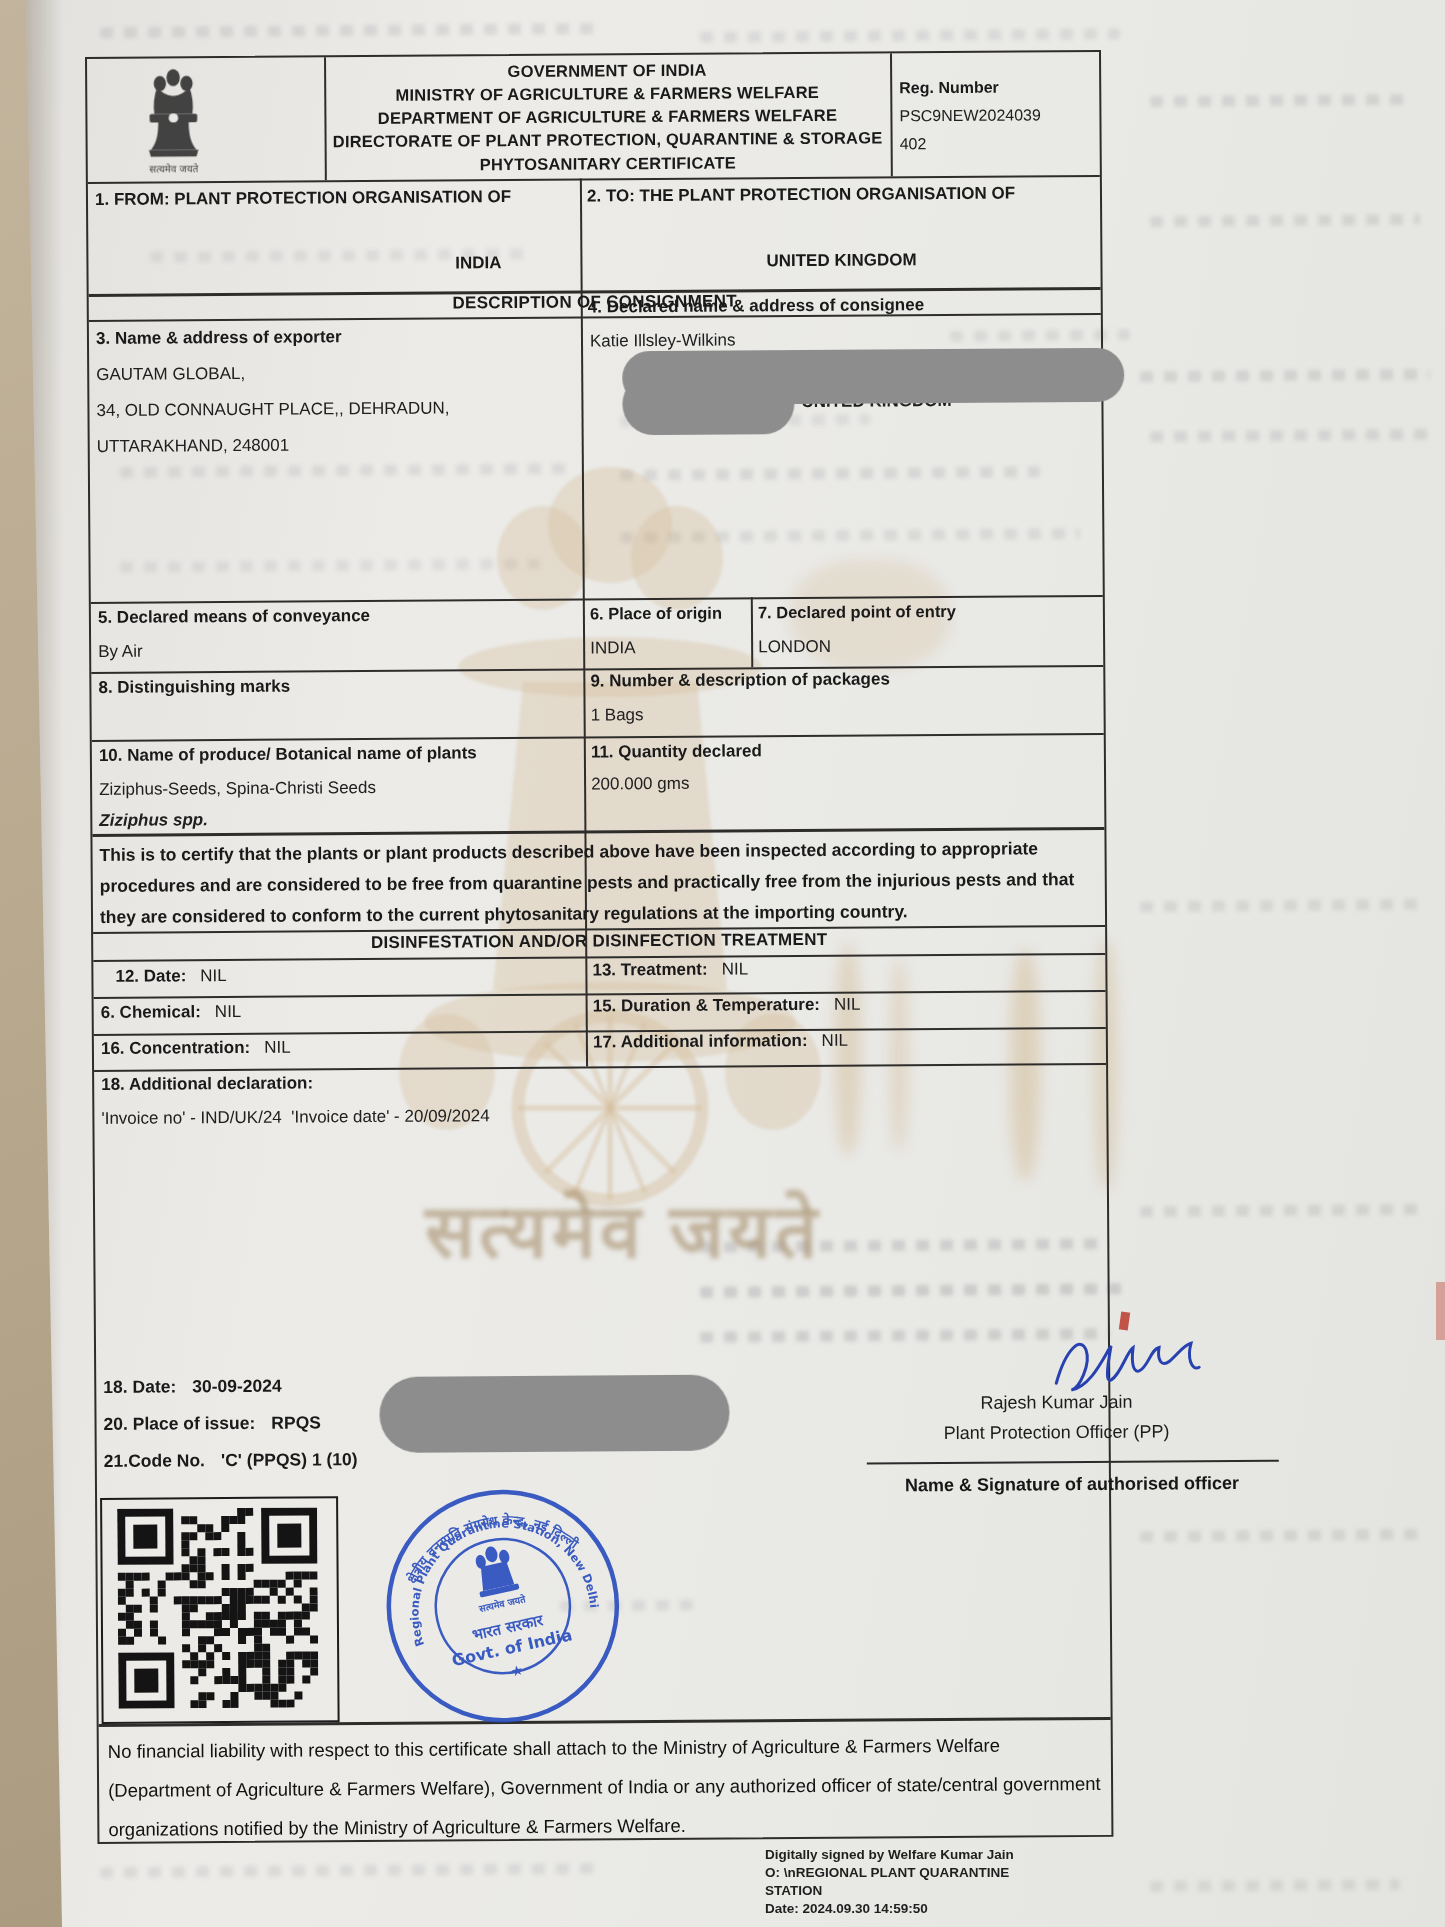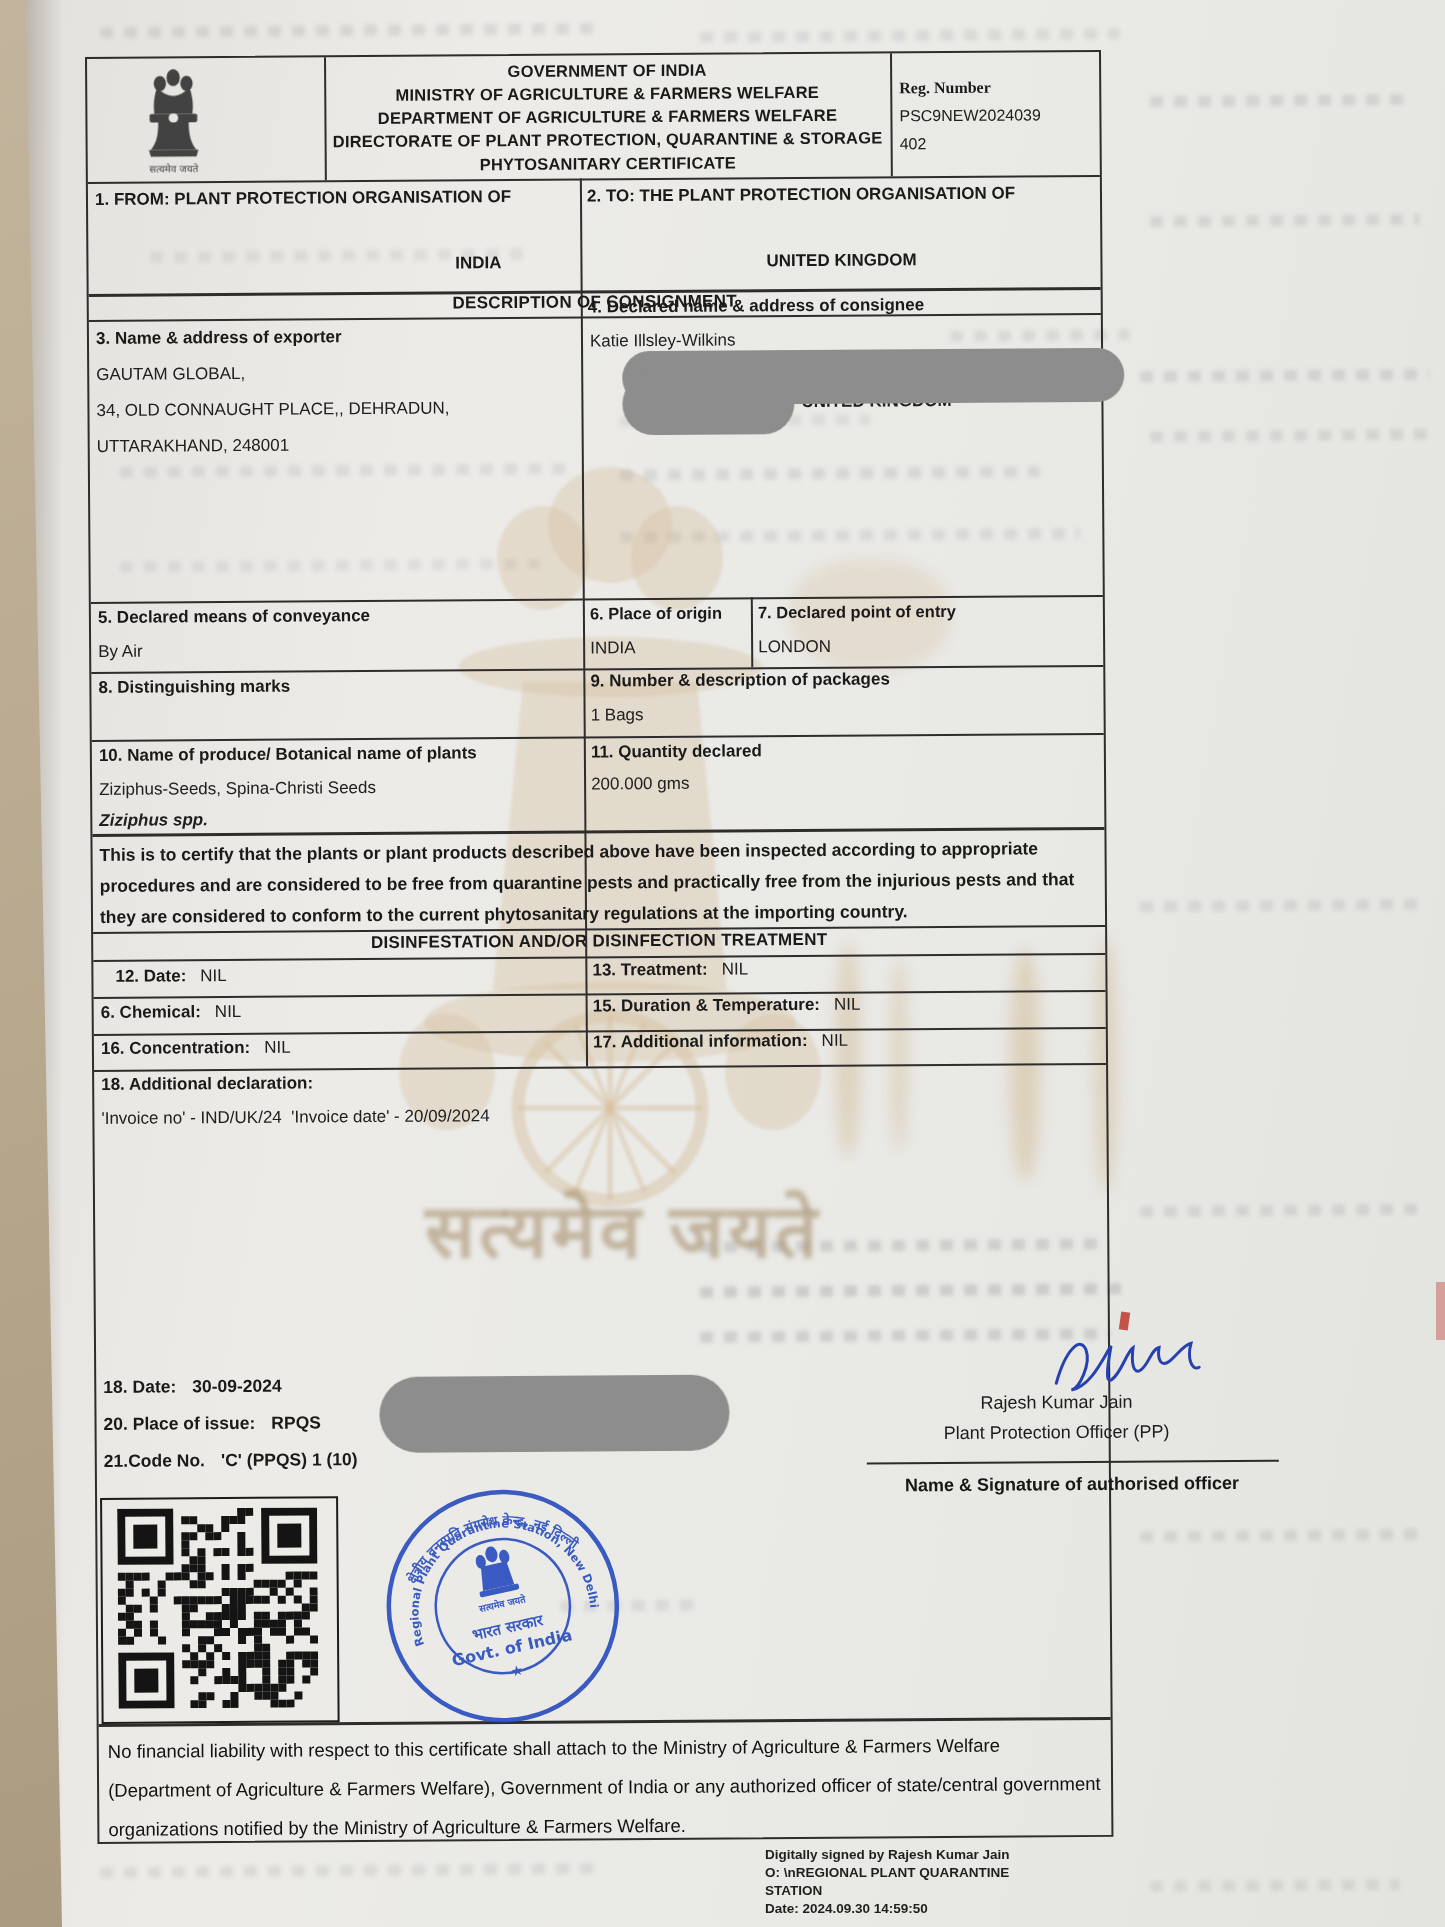--- a/index.html
+++ b/index.html
@@ -125,21 +125,21 @@
       <path d="M24 90 L76 90 L74 97 L26 97 Z"></path>
     </g>
     <text x="50" y="114" text-anchor="middle" font-size="10.5" fill="#2c2c2c">सत्यमेव जयते</text>
   </svg>
 
   <div class="abs hlbl" style="top:6px;">GOVERNMENT OF INDIA</div>
   <div class="abs hlbl" style="top:29px;">MINISTRY OF AGRICULTURE &amp; FARMERS WELFARE</div>
   <div class="abs hlbl" style="top:52px;">DEPARTMENT OF AGRICULTURE &amp; FARMERS WELFARE</div>
   <div class="abs hlbl" style="top:75px;">DIRECTORATE OF PLANT PROTECTION, QUARANTINE &amp; STORAGE</div>
   <div class="abs hlbl" style="top:99px;">PHYTOSANITARY CERTIFICATE</div>
-  <div class="abs lbl" style="left:812px;top:26px;font-size:16px;font-family:Liberation Serif, serif;">Reg. Number</div>
+  <div class="abs lbl" style="left:812px;top:26px;font-size:16px;">Reg. Number</div>
   <div class="abs val" style="left:812px;top:54px;font-size:16px;">PSC9NEW2024039</div>
   <div class="abs val" style="left:812px;top:82px;font-size:16px;">402</div>
 
   <div class="abs lbl" style="left:7px;top:131px;width:478px;">1. FROM: PLANT PROTECTION ORGANISATION OF</div>
   <div class="abs lbl" style="left:300px;top:197px;width:180px;text-align:center;">INDIA</div>
   <div class="abs lbl" style="left:499px;top:131px;width:508px;">2. TO: THE PLANT PROTECTION ORGANISATION OF</div>
   <div class="abs lbl" style="left:499px;top:197px;width:508px;text-align:center;">UNITED KINGDOM</div>
   <div class="abs band" style="top:237px;">DESCRIPTION OF CONSIGNMENT</div>
 
   <div class="abs lbl" style="left:7px;top:270px;">3. Name &amp; address of exporter</div>
@@ -463,20 +463,20 @@
       <text x="125" y="152" text-anchor="middle" font-size="15" fill="#2b4fbe" font-weight="bold">भारत सरकार</text>
       <text x="125" y="173" text-anchor="middle" font-size="16" fill="#2b4fbe" font-weight="bold">Govt. of India</text>
       <text x="125" y="196" text-anchor="middle" font-size="14" fill="#2b4fbe">★</text>
     </svg>
   </div>
 
   <div id="footer-text">No financial liability with respect to this certificate shall attach to the Ministry of Agriculture &amp; Farmers Welfare (Department of Agriculture &amp; Farmers Welfare), Government of India or any authorized officer of state/central government organizations notified by the Ministry of Agriculture &amp; Farmers Welfare.</div>
 </div>
 
 <div id="digital">
-  <div>Digitally signed by Rajesh Kumar Jain</div>
+  <div>Digitally signed by Welfare Kumar Jain</div>
   <div class="pre">O: \nREGIONAL PLANT QUARANTINE</div>
   <div>STATION</div>
   <div>Date: 2024.09.30 14:59:50</div>
 </div>
 
 <div class="redmark" style="left:1120px;top:1312px;width:9px;height:18px;transform:rotate(8deg);opacity:.85;"></div>
 <div class="redmark" style="left:1436px;top:1282px;width:9px;height:58px;opacity:.4;"></div>
 
 </body></html>

